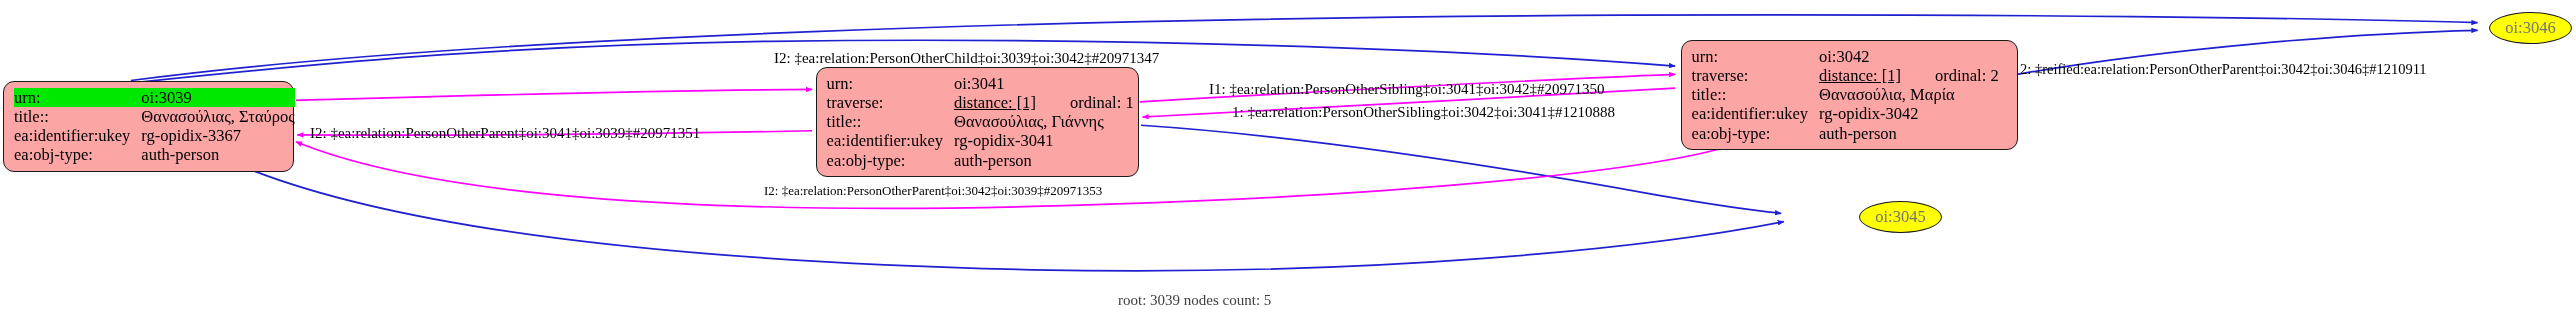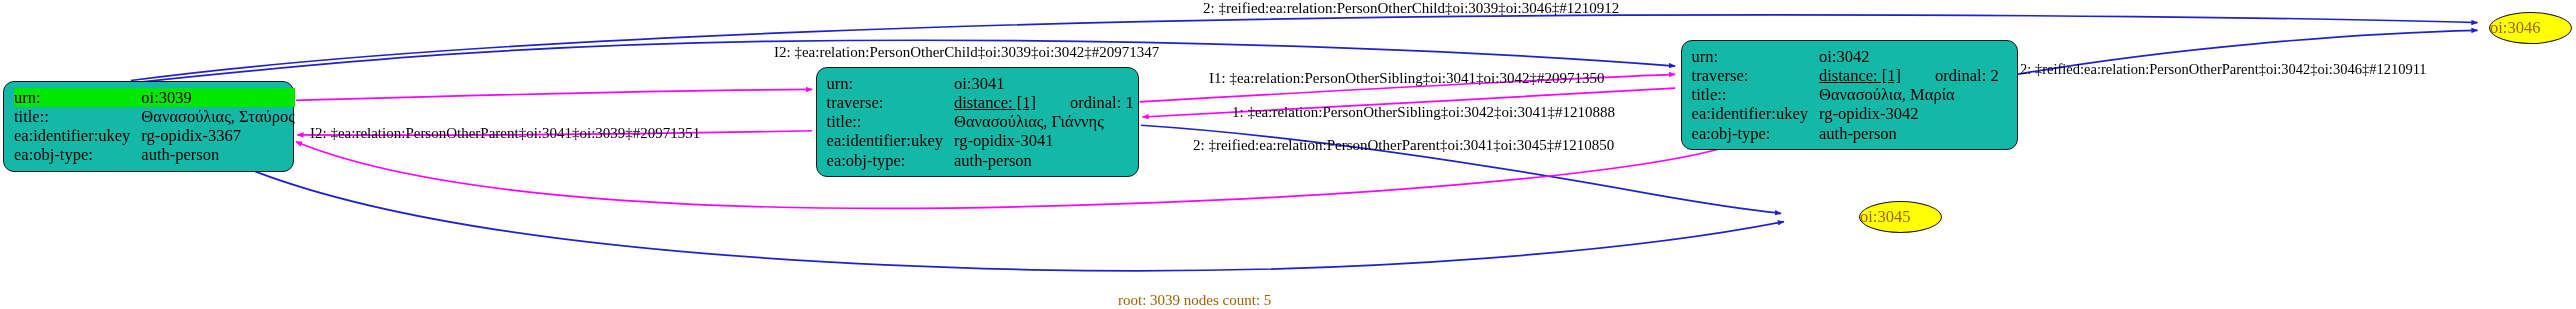--- a/index.html
+++ b/index.html
@@ -8,21 +8,21 @@
     width:2576px;height:309px;
     background:#ffffff;
     font-family:"Liberation Serif","DejaVu Serif",serif;
     overflow:hidden;
   }
   svg.edges{position:absolute;left:0;top:0;width:2576px;height:309px;}
 
   
   .record{
     position:absolute;
-    background:#14b8a6;
+    background:#fca5a5;
     border:1.4px solid #1a1a1a;
     border-radius:11px;
     box-sizing:border-box;
     padding:6.2px 9.6px;
   }
   .record table{border-collapse:collapse;}
   .record td{
     font-size:16.5px;
     line-height:1.08;
     color:#000;
@@ -34,39 +34,39 @@
   .record td.hl{background:#00e800;}
   .record .sub{display:inline-block;}
   .record .sub.d{min-width:116px;text-decoration:underline;}
 
   
   .ellipse{
     position:absolute;
     background:#ffff00;
     border:1.4px solid #1a1a1a;
     border-radius:50%;
-    display:flex;align-items:center;
-    font-size:16.5px;color:#a16207;
+    display:flex;align-items:center;justify-content:center;
+    font-size:16.5px;color:#737373;
     box-sizing:border-box;
   }
 
   
   .elabel{
     position:absolute;
     color:#000;
     white-space:nowrap;
     line-height:1;
   }
   .elabel.s22{font-size:15px;}
   .elabel.s21{font-size:14.5px;}
   .elabel.s19{font-size:13px;}
 
   .footer{
     position:absolute;
-    font-size:15px;color:#a16207;white-space:nowrap;
+    font-size:15px;color:#404040;white-space:nowrap;
   }
 </style>
 </head>
 <body>
 
 <div id="stage">
 
   <svg class="edges" viewBox="0 0 3743 449">
     <defs>
       <marker id="ab" markerWidth="10" markerHeight="8" refX="9" refY="4" orient="auto" markerUnits="userSpaceOnUse">
@@ -178,24 +178,23 @@
       </table>
   </div>
 
   <div class="ellipse" style="left:2489px;top:12.4px;width:83px;height:32px;">
     <span>oi:3046</span>
   </div>
   <div class="ellipse" style="left:1859px;top:201px;width:83px;height:32px;">
     <span>oi:3045</span>
   </div>
 
-  <div class="elabel s22" style="left:1203px;top:0.7px;">2: ‡reified:ea:relation:PersonOtherChild‡oi:3039‡oi:3046‡#1210912</div>
   <div class="elabel s21" style="left:2020px;top:22px;margin-top:40px;">2: ‡reified:ea:relation:PersonOtherParent‡oi:3042‡oi:3046‡#1210911</div>
-  <div class="elabel s22" style="left:774px;top:45px;">I2: ‡ea:relation:PersonOtherChild‡oi:3039‡oi:3042‡#20971347</div>
+  <div class="elabel s22" style="left:774px;top:51px;">I2: ‡ea:relation:PersonOtherChild‡oi:3039‡oi:3042‡#20971347</div>
   <div class="elabel s22" style="left:310px;top:126px;text-align:center;">I2: ‡ea:relation:PersonOtherParent‡oi:3041‡oi:3039‡#20971351</div>
-  <div class="elabel s22" style="left:1209px;top:71px;">I1: ‡ea:relation:PersonOtherSibling‡oi:3041‡oi:3042‡#20971350</div>
+  <div class="elabel s22" style="left:1209px;top:82px;">I1: ‡ea:relation:PersonOtherSibling‡oi:3041‡oi:3042‡#20971350</div>
   <div class="elabel s22" style="left:1232px;top:105px;">1: ‡ea:relation:PersonOtherSibling‡oi:3042‡oi:3041‡#1210888</div>
-  <div class="elabel s22" style="left:1193px;top:138px;">2: ‡reified:ea:relation:PersonOtherParent‡oi:3041‡oi:3045‡#1210850</div>
+  <div class="elabel s19" style="left:764px;top:184px;">I2: ‡ea:relation:PersonOtherParent‡oi:3042‡oi:3039‡#20971353</div>
 
   <div class="footer" style="left:1118px;top:292px;">root: 3039 nodes count: 5</div>
 
 </div>
 
 
 </body></html>

